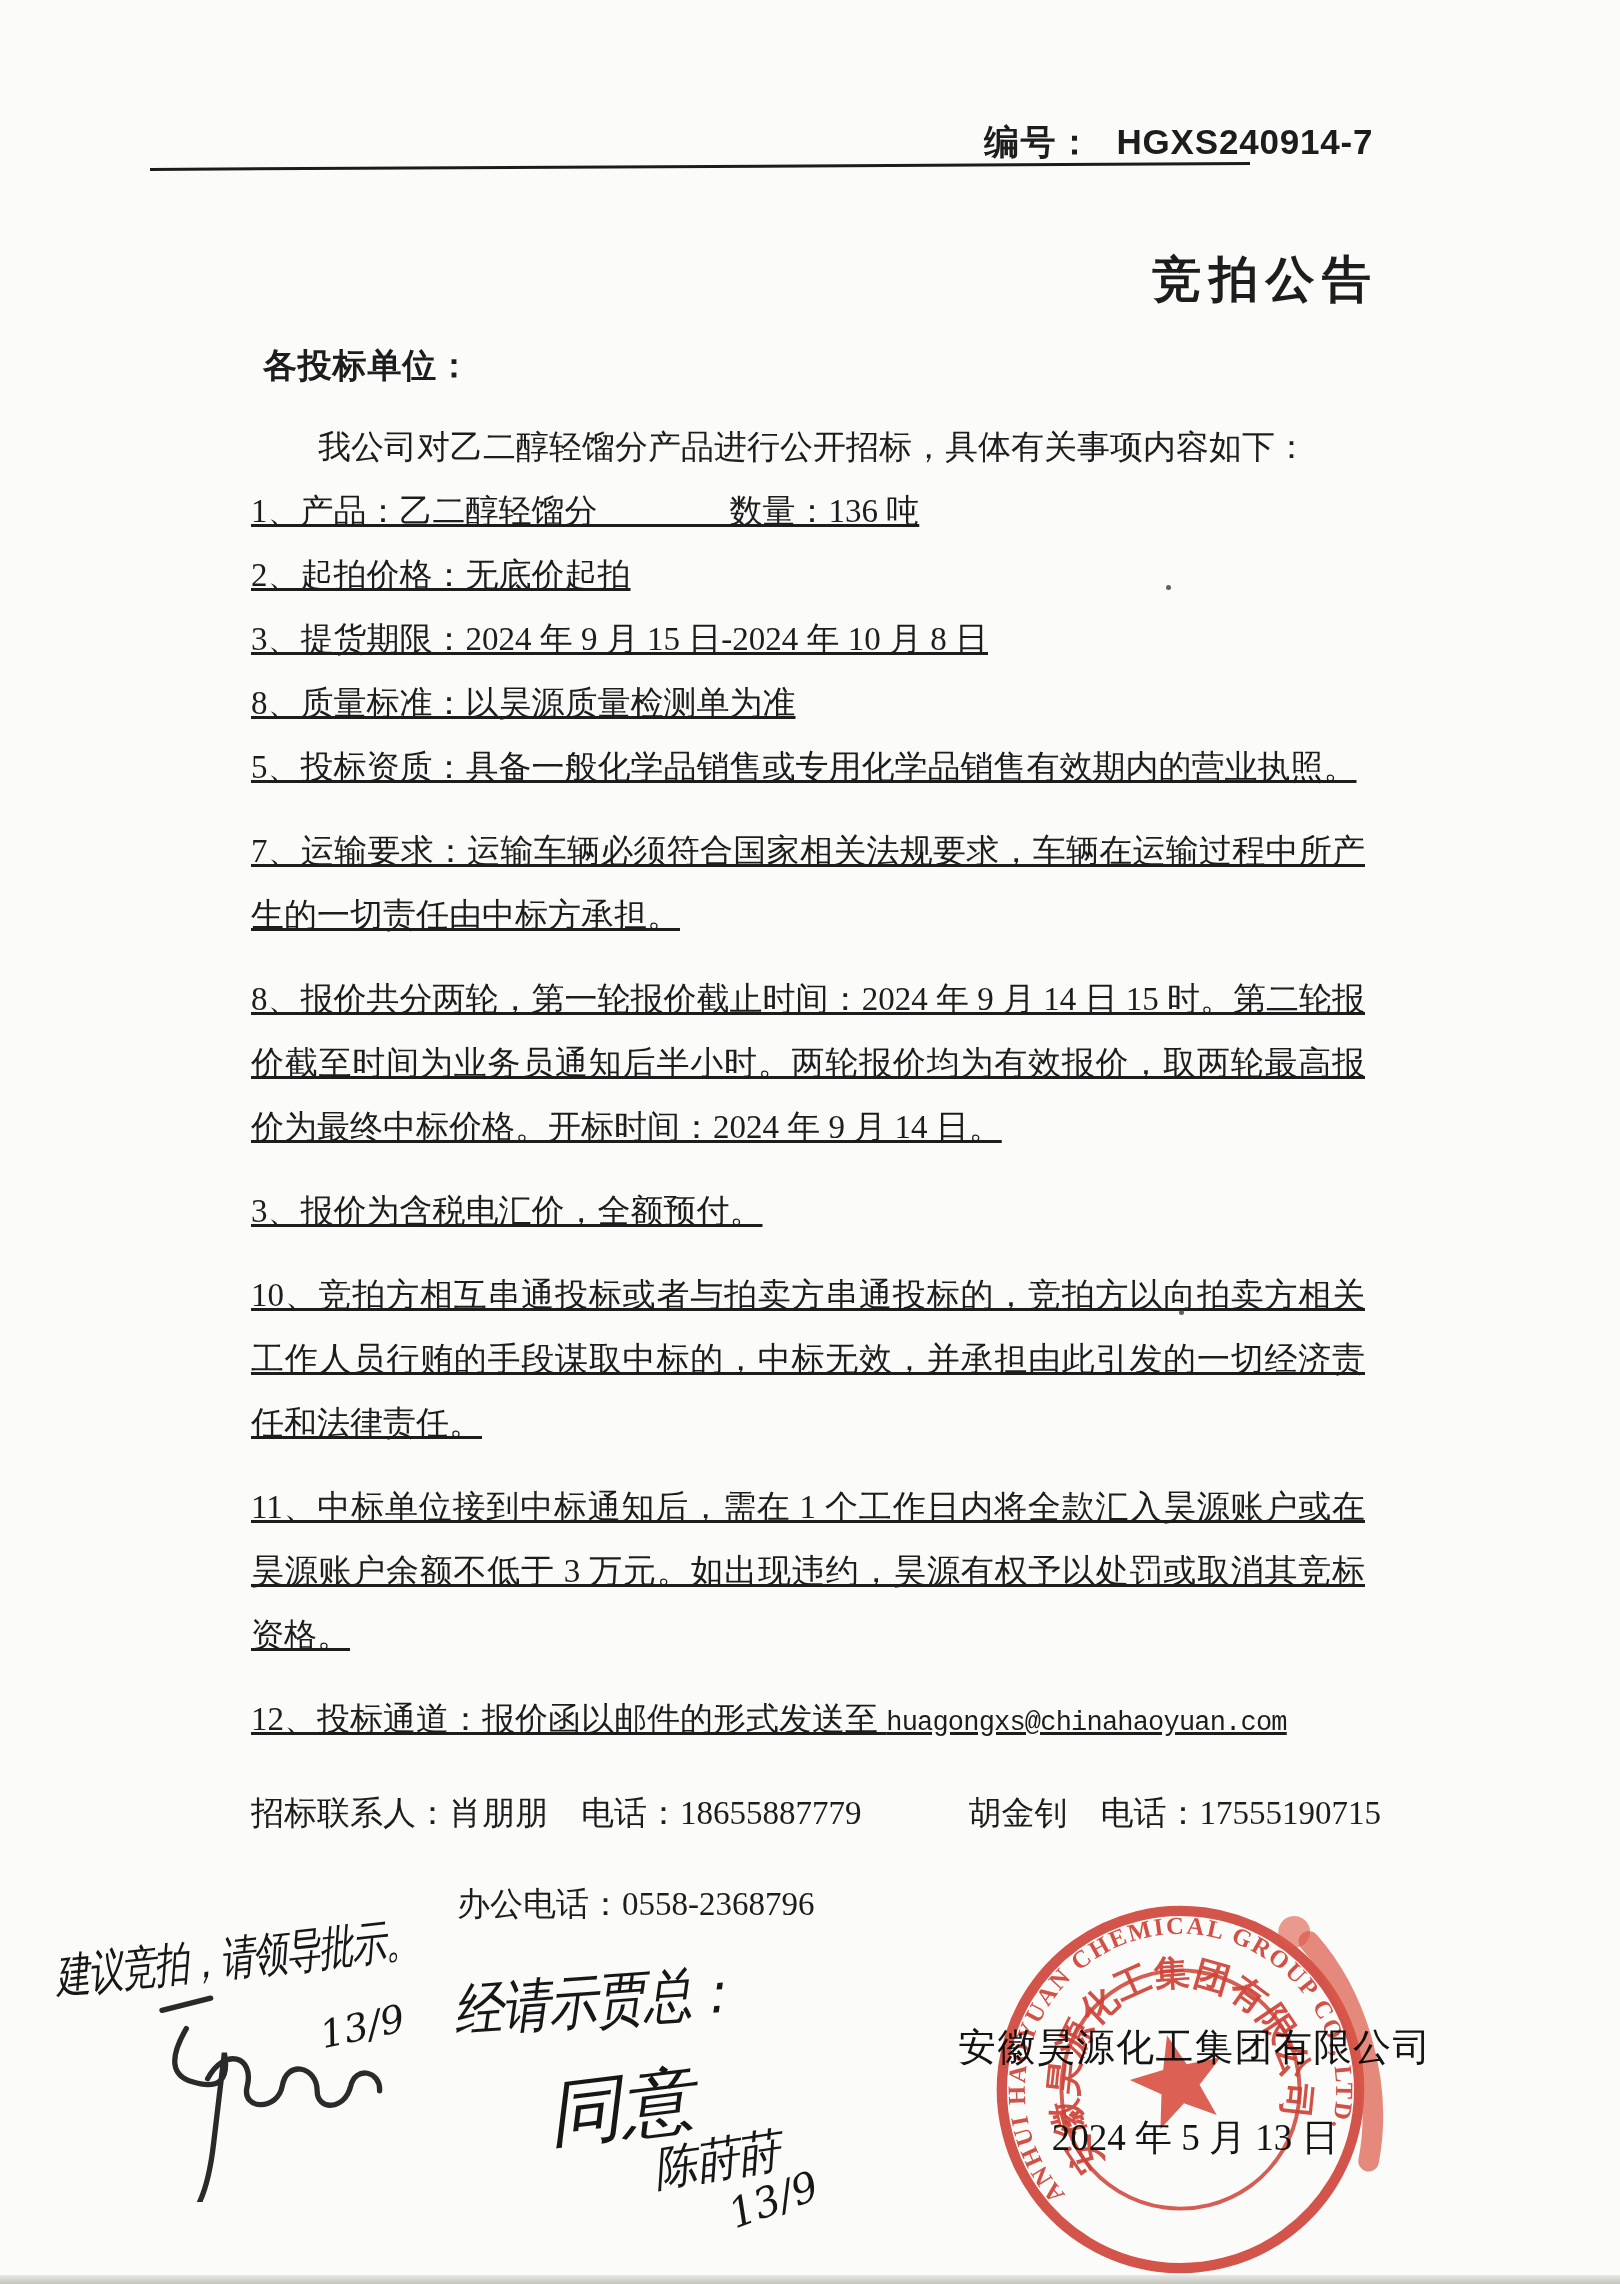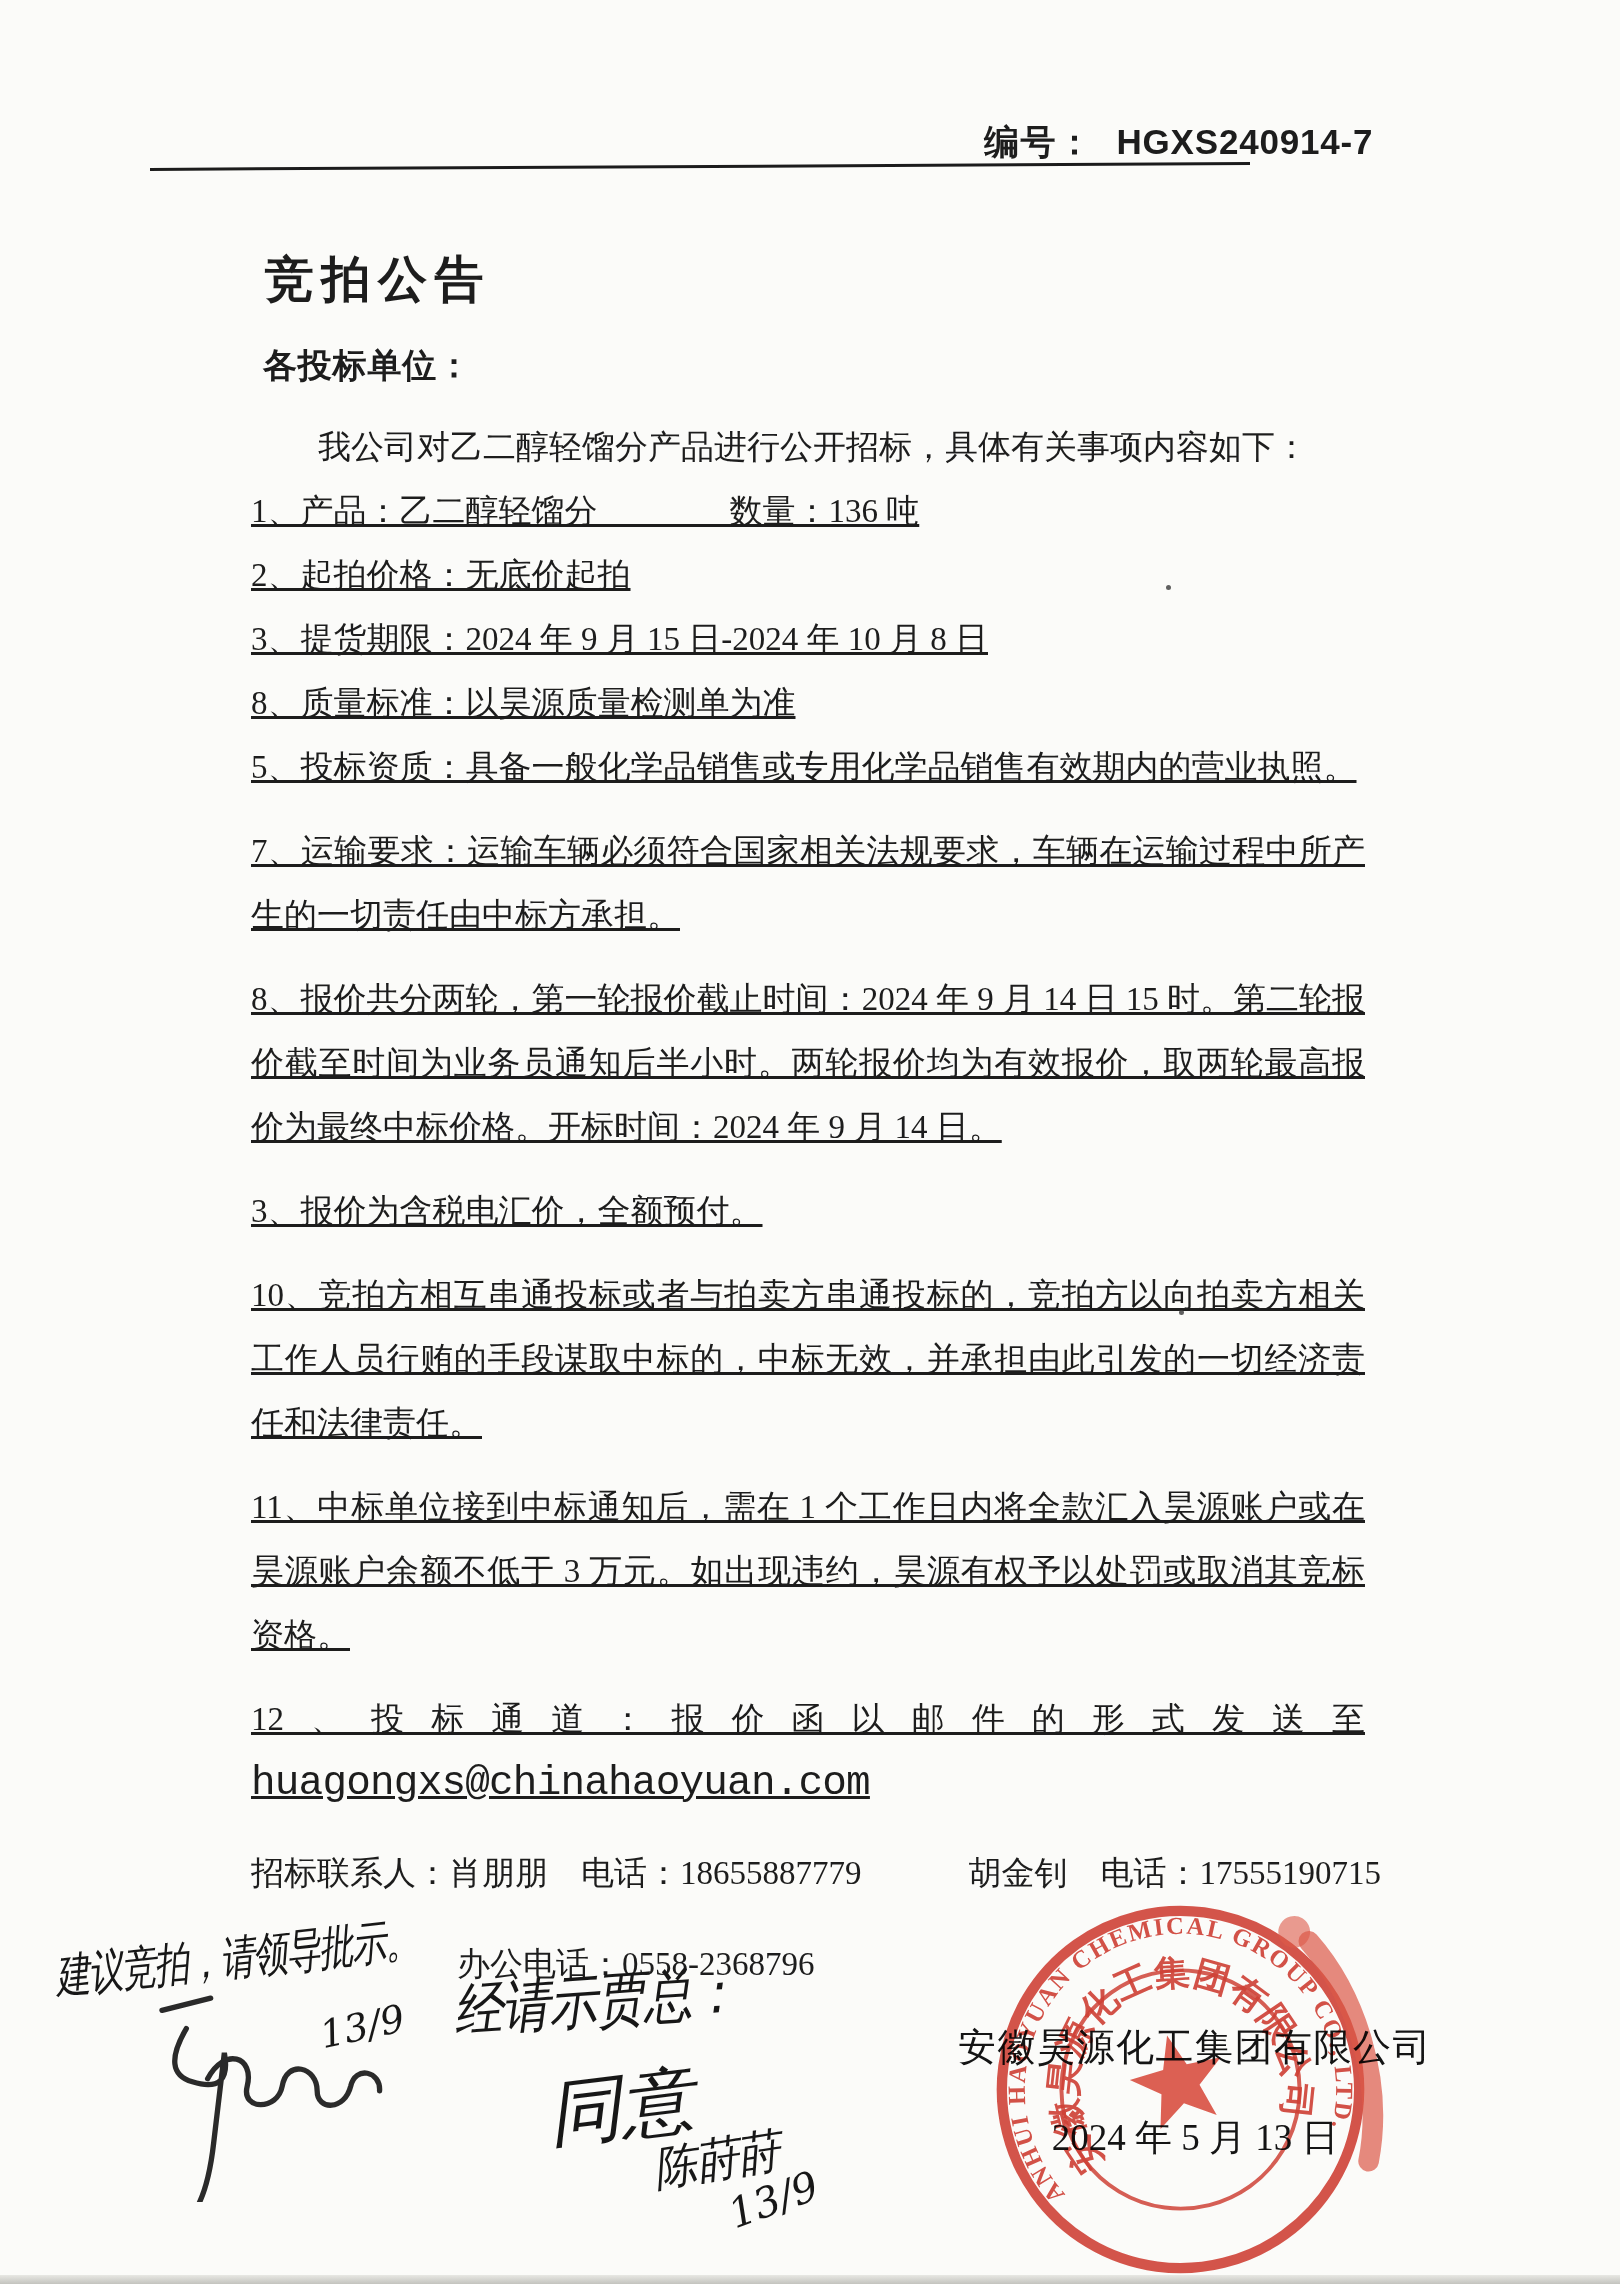--- a/index.html
+++ b/index.html
@@ -10,30 +10,30 @@
     overflow:hidden;
     font-family:"Liberation Serif","DejaVu Serif",serif;
     color:#1d1d1d;
   }
   
   .doc-no{position:absolute;left:984px;top:119px;font-size:35px;font-weight:bold;white-space:nowrap;}
   .doc-no .lbl{letter-spacing:1.5px;}
   .doc-no .num{font-family:"Liberation Sans","DejaVu Sans",sans-serif;margin-left:23px;letter-spacing:0.8px;}
   .rule{position:absolute;left:150px;top:165px;width:1100px;height:3px;background:#1c1c1c;transform:rotate(-0.3deg);}
   
-  .title{position:absolute;left:251px;top:247px;width:1114px;margin:0;text-align:left;
+  .title{position:absolute;left:251px;top:247px;width:1114px;margin:0;text-align:right;
          font-size:49px;font-weight:bold;letter-spacing:7.6px;transform:translateX(13.7px);}
   .salutation{position:absolute;left:263px;top:343px;font-size:34px;font-weight:600;letter-spacing:0.8px;}
   
   .content{position:absolute;left:251px;top:415px;width:1114px;font-size:33px;line-height:64px;}
   .content p{margin:0;}
   .intro{text-indent:67px;}
   .line{text-align:justify;text-decoration:underline;}
   .gap-top{margin-top:20px;}
-  .email{font-family:"Liberation Mono","DejaVu Sans Mono",monospace;font-size:41px;letter-spacing:-0.8px;}
+  .email{font-family:"Liberation Mono","DejaVu Sans Mono",monospace;font-size:27px;letter-spacing:-0.8px;}
   .contacts{margin-top:26px;white-space:nowrap;}
   .cgap{display:inline-block;width:107px;}
   .office{margin-top:27px;margin-left:206px;}
   
   .company{position:absolute;left:936px;top:2022px;width:518px;text-align:center;
            font-size:38px;letter-spacing:1.5px;color:#141414;z-index:2;}
   .sign-date{position:absolute;left:936px;top:2113px;width:518px;text-align:center;
            font-size:37px;color:#141414;z-index:2;}
   
   .seal{position:absolute;left:982px;top:1891px;width:397px;height:397px;

